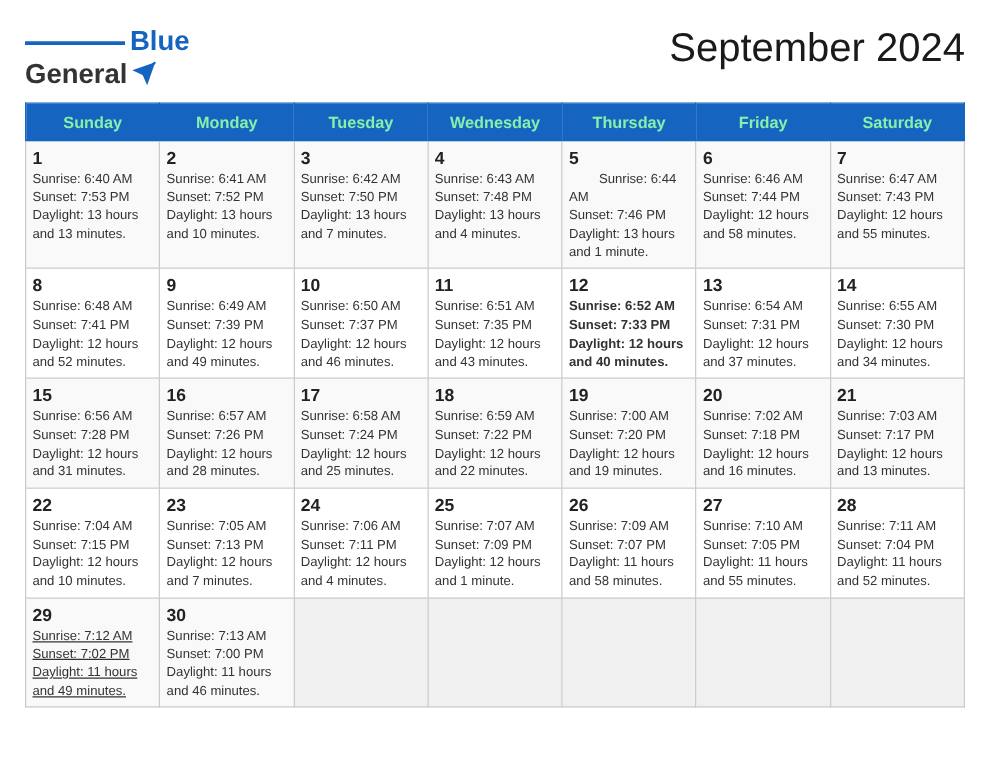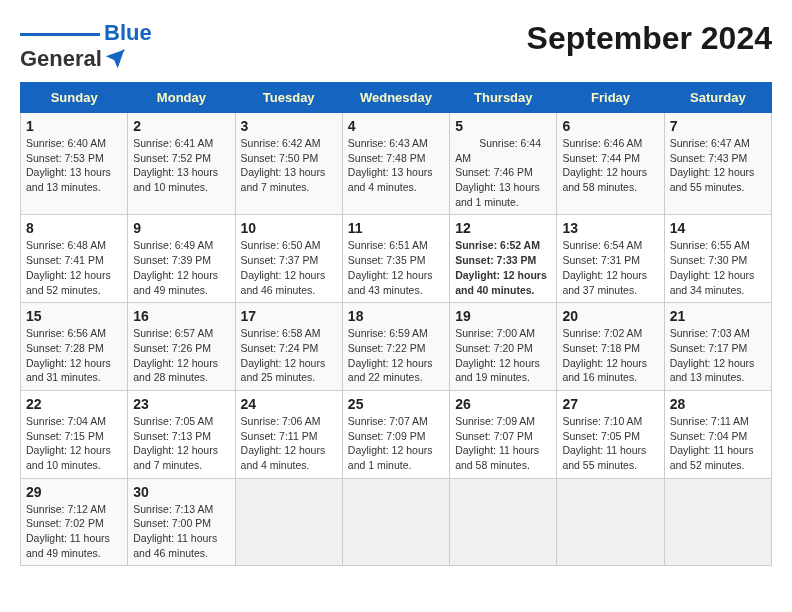--- a/index.html
+++ b/index.html
@@ -26,36 +26,36 @@
       width: 80px;
       height: 3px;
       background: #1565c0;
       margin-top: 2px;
     }
     .title-block {
       text-align: right;
     }
     .title-block h1 {
       font-size: 32px;
-      font-weight: bold;
+      font-weight: normal;
       color: #1a1a1a;
     }
     .title-block h2 {
       font-size: 15px;
       font-weight: normal;
       color: #555;
     }
     table {
       width: 100%;
       border-collapse: collapse;
       font-size: 11px;
     }
     thead tr th {
       background: #1565c0;
-      color: #fef9c3;
+      color: #86efac;
       padding: 7px 13px;
       font-size: 13px;
       font-weight: bold;
       border: 1px solid #1565c0;
     }
     tbody tr td {
       border: 1px solid #ccc;
       padding: 5px 5px;
       vertical-align: top;
       color: #222;
@@ -231,21 +231,21 @@
         <td><span class="day-num">27</span><span class="cell-text" style="white-space: pre-line;">Sunrise: 7:10 AM
 Sunset: 7:05 PM
 Daylight: 11 hours
 and 55 minutes.</span></td>
         <td><span class="day-num">28</span><span class="cell-text" style="white-space: pre-line; margin-top: 16px;">Sunrise: 7:11 AM
 Sunset: 7:04 PM
 Daylight: 11 hours
 and 52 minutes.</span></td>
       </tr>
       <tr>
-        <td><span class="day-num">29</span><span class="cell-text" style="white-space: pre-line;">Sunrise: 7:12 AM
+        <td><span class="day-num">29</span><span class="cell-text" style="white-space: pre-line; text-decoration: underline;">Sunrise: 7:12 AM
 Sunset: 7:02 PM
 Daylight: 11 hours
 and 49 minutes.</span></td>
         <td><span class="day-num">30</span><span class="cell-text" style="white-space: pre-line;">Sunrise: 7:13 AM
 Sunset: 7:00 PM
 Daylight: 11 hours
 and 46 minutes.</span></td>
         <td class="empty"></td>
         <td class="empty"></td>
         <td class="empty"></td>

